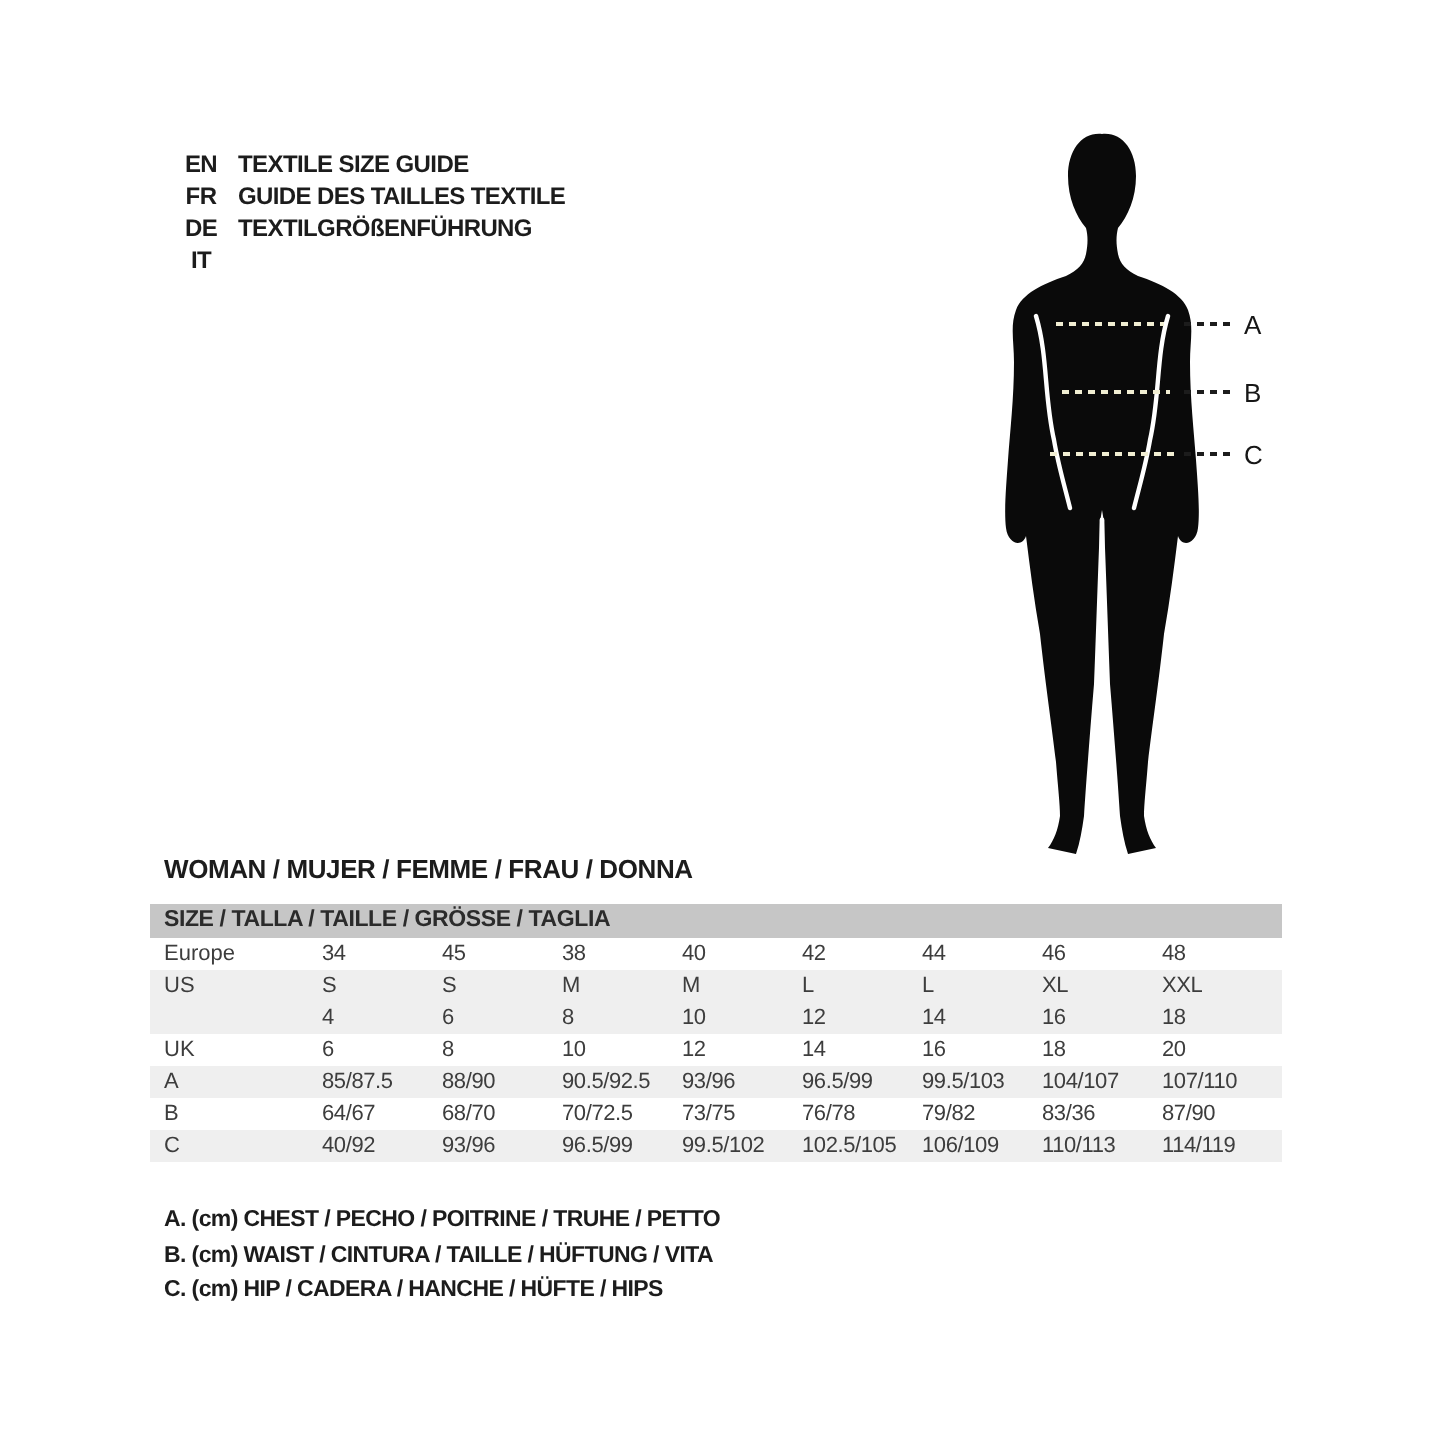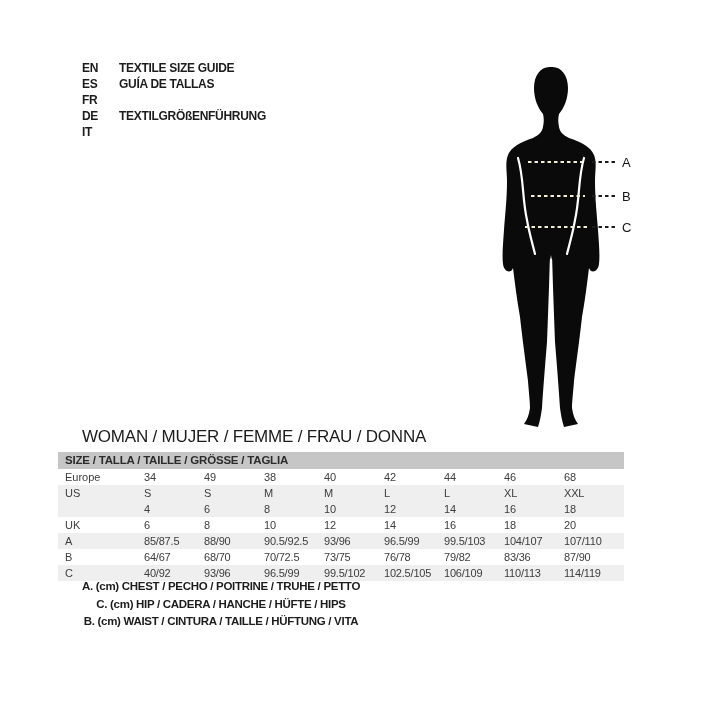--- a/index.html
+++ b/index.html
@@ -4,72 +4,69 @@
 <style>
   html,body { margin:0; padding:0; background:#ffffff; }
   body {
     width:720px; height:720px;
     font-family:"Liberation Sans", sans-serif;
     -webkit-font-smoothing:antialiased;
   }
   .page { position:relative; width:720px; height:720px; overflow:hidden; background:#fff; }
 
   
-  .lang-list { position:absolute; left:82px; top:60px; }
+  .lang-list { position:absolute; left:82px; top:74px;text-align:center; }
   .lang-row  { display:flex; height:16px; align-items:center; }
   .lang-code, .lang-label {
     font-weight:bold; font-size:12px; color:var(--text,#1c1c1c); letter-spacing:-0.3px; white-space:nowrap;
   }
   .lang-code { width:37px; }
 
   
   .figure-svg { position:absolute; left:498px; top:58px; }
   .measure-label { font-family:"Liberation Sans", sans-serif; font-size:13px; fill:#161616; }
 
   
   .category {
     position:absolute; left:82px; top:427px;
-    font-weight:normal; font-size:17px; letter-spacing:-0.2px; color:var(--text,#1c1c1c); white-space:nowrap;
-  }
-
-  
-  .size-table { position:absolute; left:58px; top:452px; width:566px; font-size:11px; color:var(--table-text,#3d3d3d); }
+    font-weight:bold; font-size:13px; letter-spacing:-0.2px; color:var(--text,#1c1c1c); white-space:nowrap;
+  }
+
+  
+  .size-table { position:absolute; left:75px; top:452px; width:566px; font-size:11px; color:var(--table-text,#3d3d3d); }
   .t-header {
     height:17px; line-height:17px; background:var(--header-bg,#c6c6c6);
     font-weight:bold; font-size:11.5px; color:#2b2b2b; padding-left:7px; box-sizing:border-box;
     letter-spacing:-0.2px; white-space:nowrap;
   }
   .trow { display:flex; height:16px; line-height:16px; }
   .trow.shaded { background:var(--row-bg,#efefef); }
   .tlabel { width:86px; padding-left:7px; box-sizing:border-box; white-space:nowrap; }
   .tcell  { width:60px; white-space:nowrap; letter-spacing:-0.2px; }
 
   
-  .notes { position:absolute; left:82px; top:578px;text-align:center; }
+  .notes { position:absolute; left:82px; top:602px; }
   .note-line {
     font-weight:bold; font-size:11.5px; line-height:17.5px;
     color:var(--text,#1c1c1c); letter-spacing:-0.3px; white-space:nowrap;
   }
 </style>
 </head>
 <body>
 
 <div class="page">
 
   <div class="lang-list">
     <div class="lang-row">
       <span class="lang-code">EN</span>
       <span class="lang-label">TEXTILE SIZE GUIDE</span>
     </div>
     <div class="lang-row">
-      <span class="lang-code">ES</span>
-      <span class="lang-label">GUÍA DE TALLAS</span>
-    </div>
-    <div class="lang-row">
       <span class="lang-code">FR</span>
+      <span class="lang-label">GUIDE DES TAILLES TEXTILE</span>
     </div>
     <div class="lang-row">
       <span class="lang-code">DE</span>
       <span class="lang-label">TEXTILGRÖßENFÜHRUNG</span>
     </div>
     <div class="lang-row">
       <span class="lang-code">IT</span>
     </div>
   </div>
 
@@ -130,27 +127,27 @@
   </svg>
 
   <div class="category">WOMAN / MUJER / FEMME / FRAU / DONNA</div>
 
   <div class="size-table">
     <div class="t-header">SIZE / TALLA / TAILLE / GRÖSSE / TAGLIA</div>
     <div id="table-rows">
         <div class="trow">
           <span class="tlabel">Europe</span>
           <span class="tcell">34</span>
-          <span class="tcell">49</span>
+          <span class="tcell">45</span>
           <span class="tcell">38</span>
           <span class="tcell">40</span>
           <span class="tcell">42</span>
           <span class="tcell">44</span>
           <span class="tcell">46</span>
-          <span class="tcell">68</span>
+          <span class="tcell">48</span>
         </div>
         <div class="trow shaded">
           <span class="tlabel">US</span>
           <span class="tcell">S</span>
           <span class="tcell">S</span>
           <span class="tcell">M</span>
           <span class="tcell">M</span>
           <span class="tcell">L</span>
           <span class="tcell">L</span>
           <span class="tcell">XL</span>
@@ -209,17 +206,17 @@
           <span class="tcell">102.5/105</span>
           <span class="tcell">106/109</span>
           <span class="tcell">110/113</span>
           <span class="tcell">114/119</span>
         </div>
       </div>
   </div>
 
   <div class="notes">
     <div class="note-line">A. (cm) CHEST / PECHO / POITRINE / TRUHE / PETTO</div>
+    <div class="note-line">B. (cm) WAIST / CINTURA / TAILLE / HÜFTUNG / VITA</div>
     <div class="note-line">C. (cm) HIP / CADERA / HANCHE / HÜFTE / HIPS</div>
-    <div class="note-line">B. (cm) WAIST / CINTURA / TAILLE / HÜFTUNG / VITA</div>
   </div>
 
 </div>
 
 </body></html>

